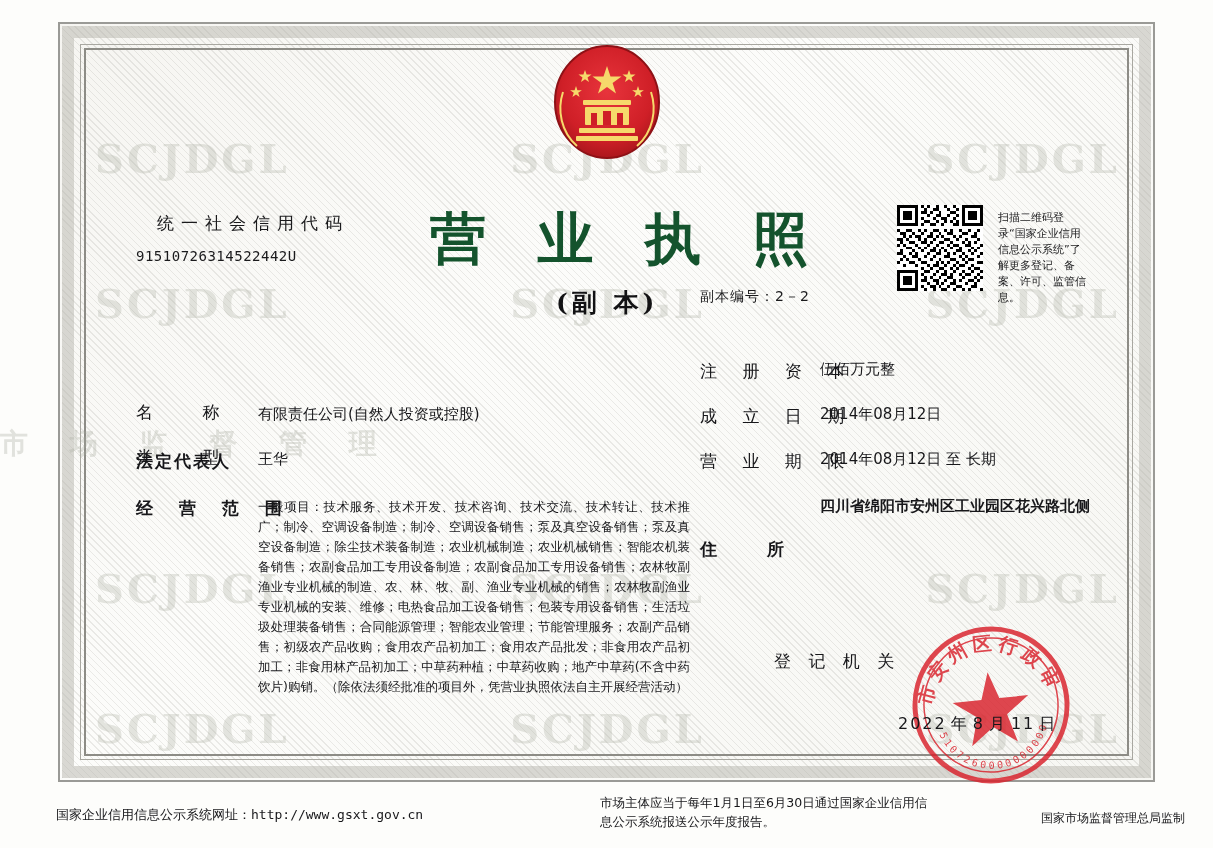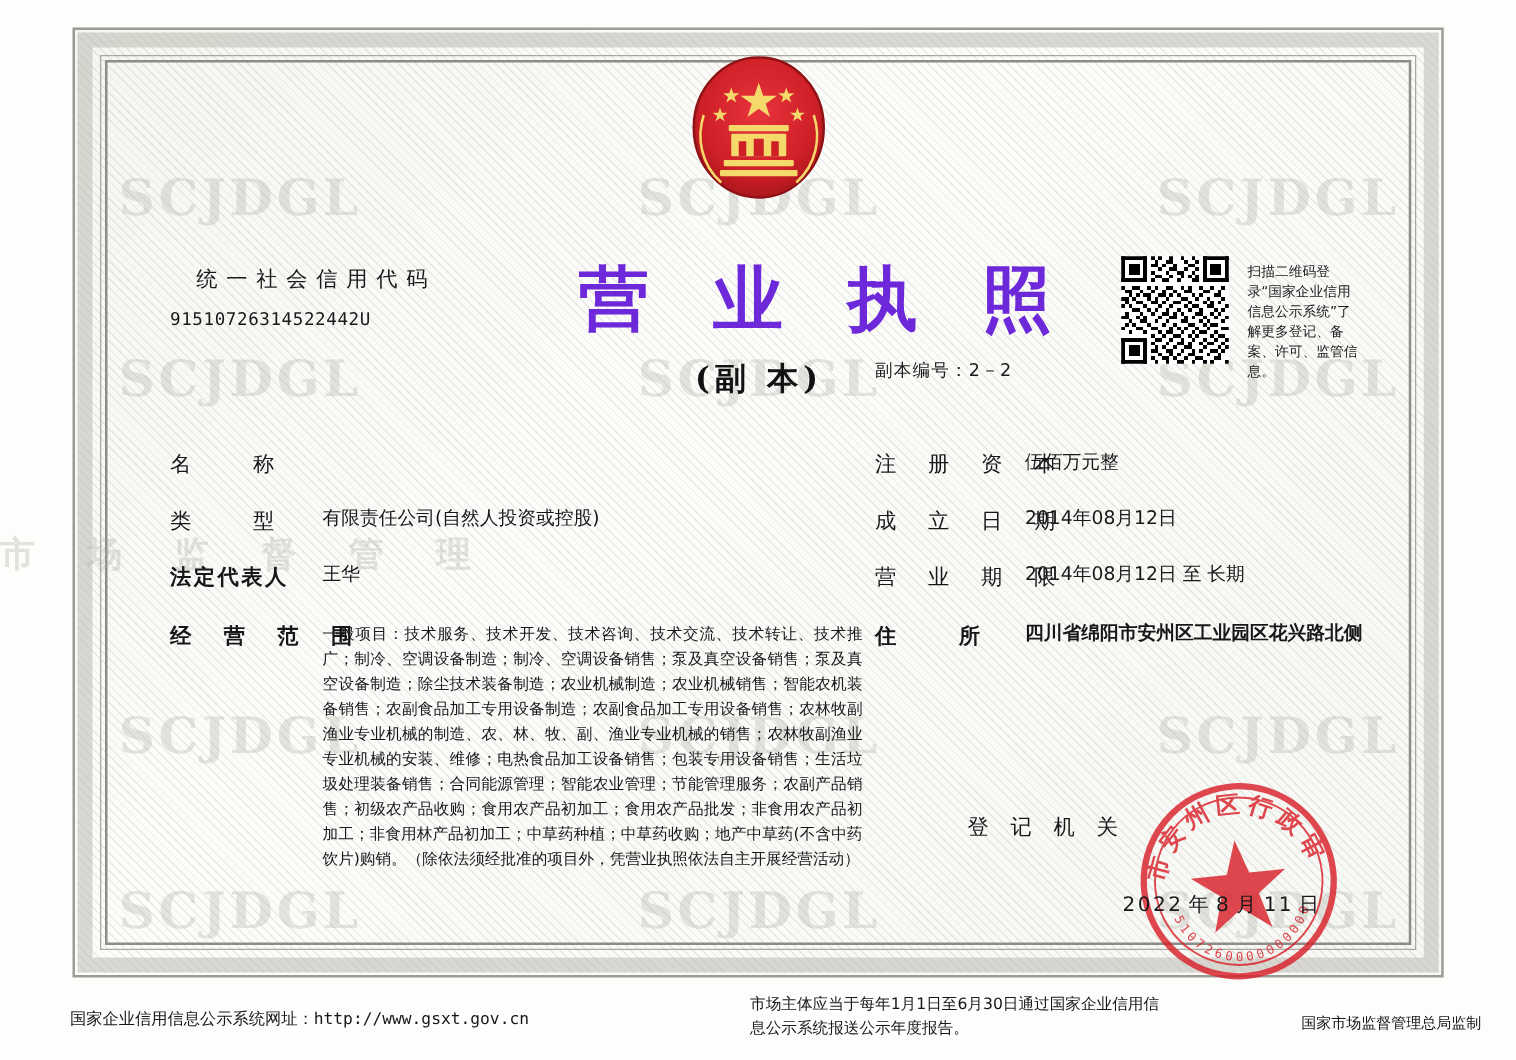--- a/index.html
+++ b/index.html
@@ -131,22 +131,21 @@
     color: #1a1a1c;
   }
   .title {
     position: absolute;
     left: 430px;
     top: 202px;
     font-family: "DejaVu Serif", "Liberation Serif", serif;
     font-weight: bold;
     font-size: 56px;
     letter-spacing: 16px;
-    color: #6d28d9;
-    margin-left: 33px;
+    color: #14532d;
   }
   .subtitle {
     position: absolute;
     left: 556px;
     top: 286px;
     font-family: "DejaVu Serif", "Liberation Serif", serif;
     font-weight: bold;
     font-size: 25px;
     letter-spacing: 4px;
     color: #121214;
@@ -179,21 +178,21 @@
     color: #1a1a1c;
   }
 
   
   .fld-label {
     position: absolute;
     font-size: 17px;
     color: #17171a;
     white-space: nowrap;
   }
-  .fld-label.sp4 { letter-spacing: 22px; }
+  .fld-label.sp4 { letter-spacing: 22px; margin-top: 41px; }
   .fld-label.sp3 { letter-spacing: 10px; }
   .fld-label.bold { font-weight: bold; letter-spacing: 2px; }
   .fld-value {
     position: absolute;
     font-size: 15px;
     color: #17171a;
     white-space: nowrap;
   }
 
   

